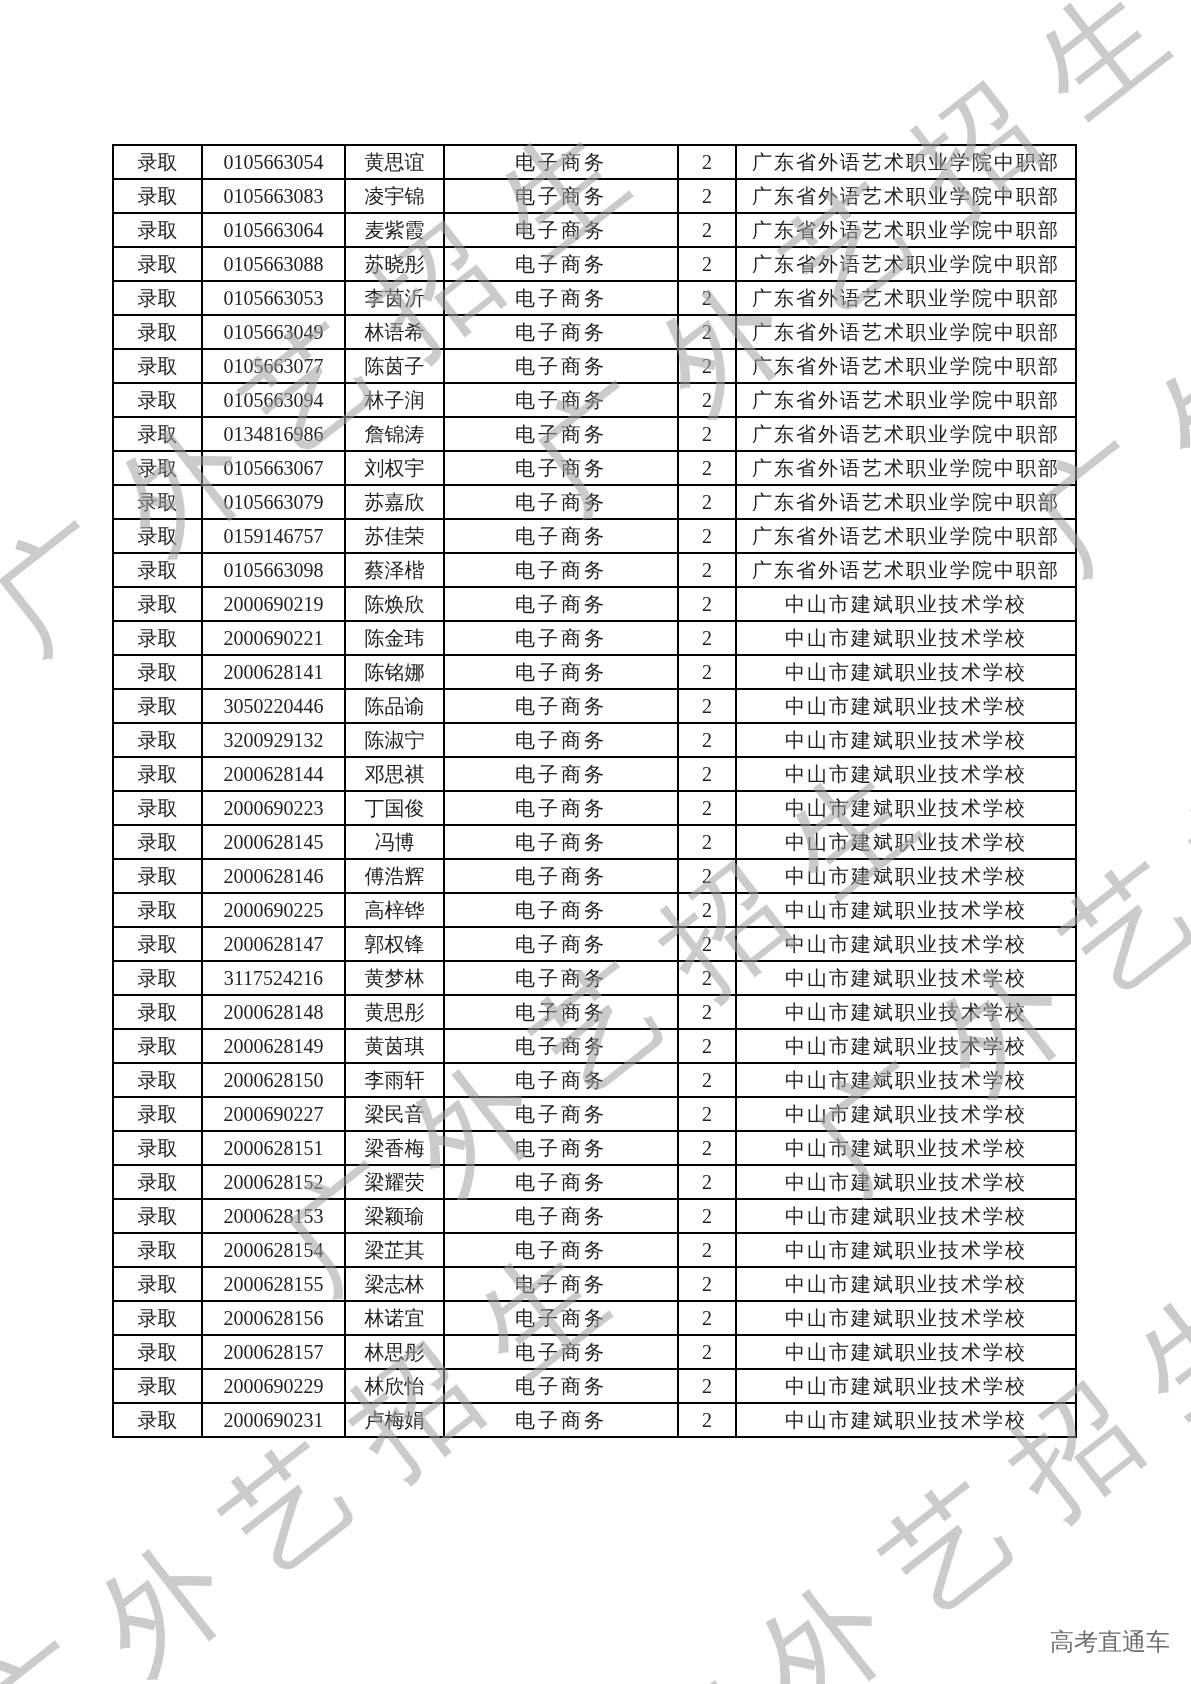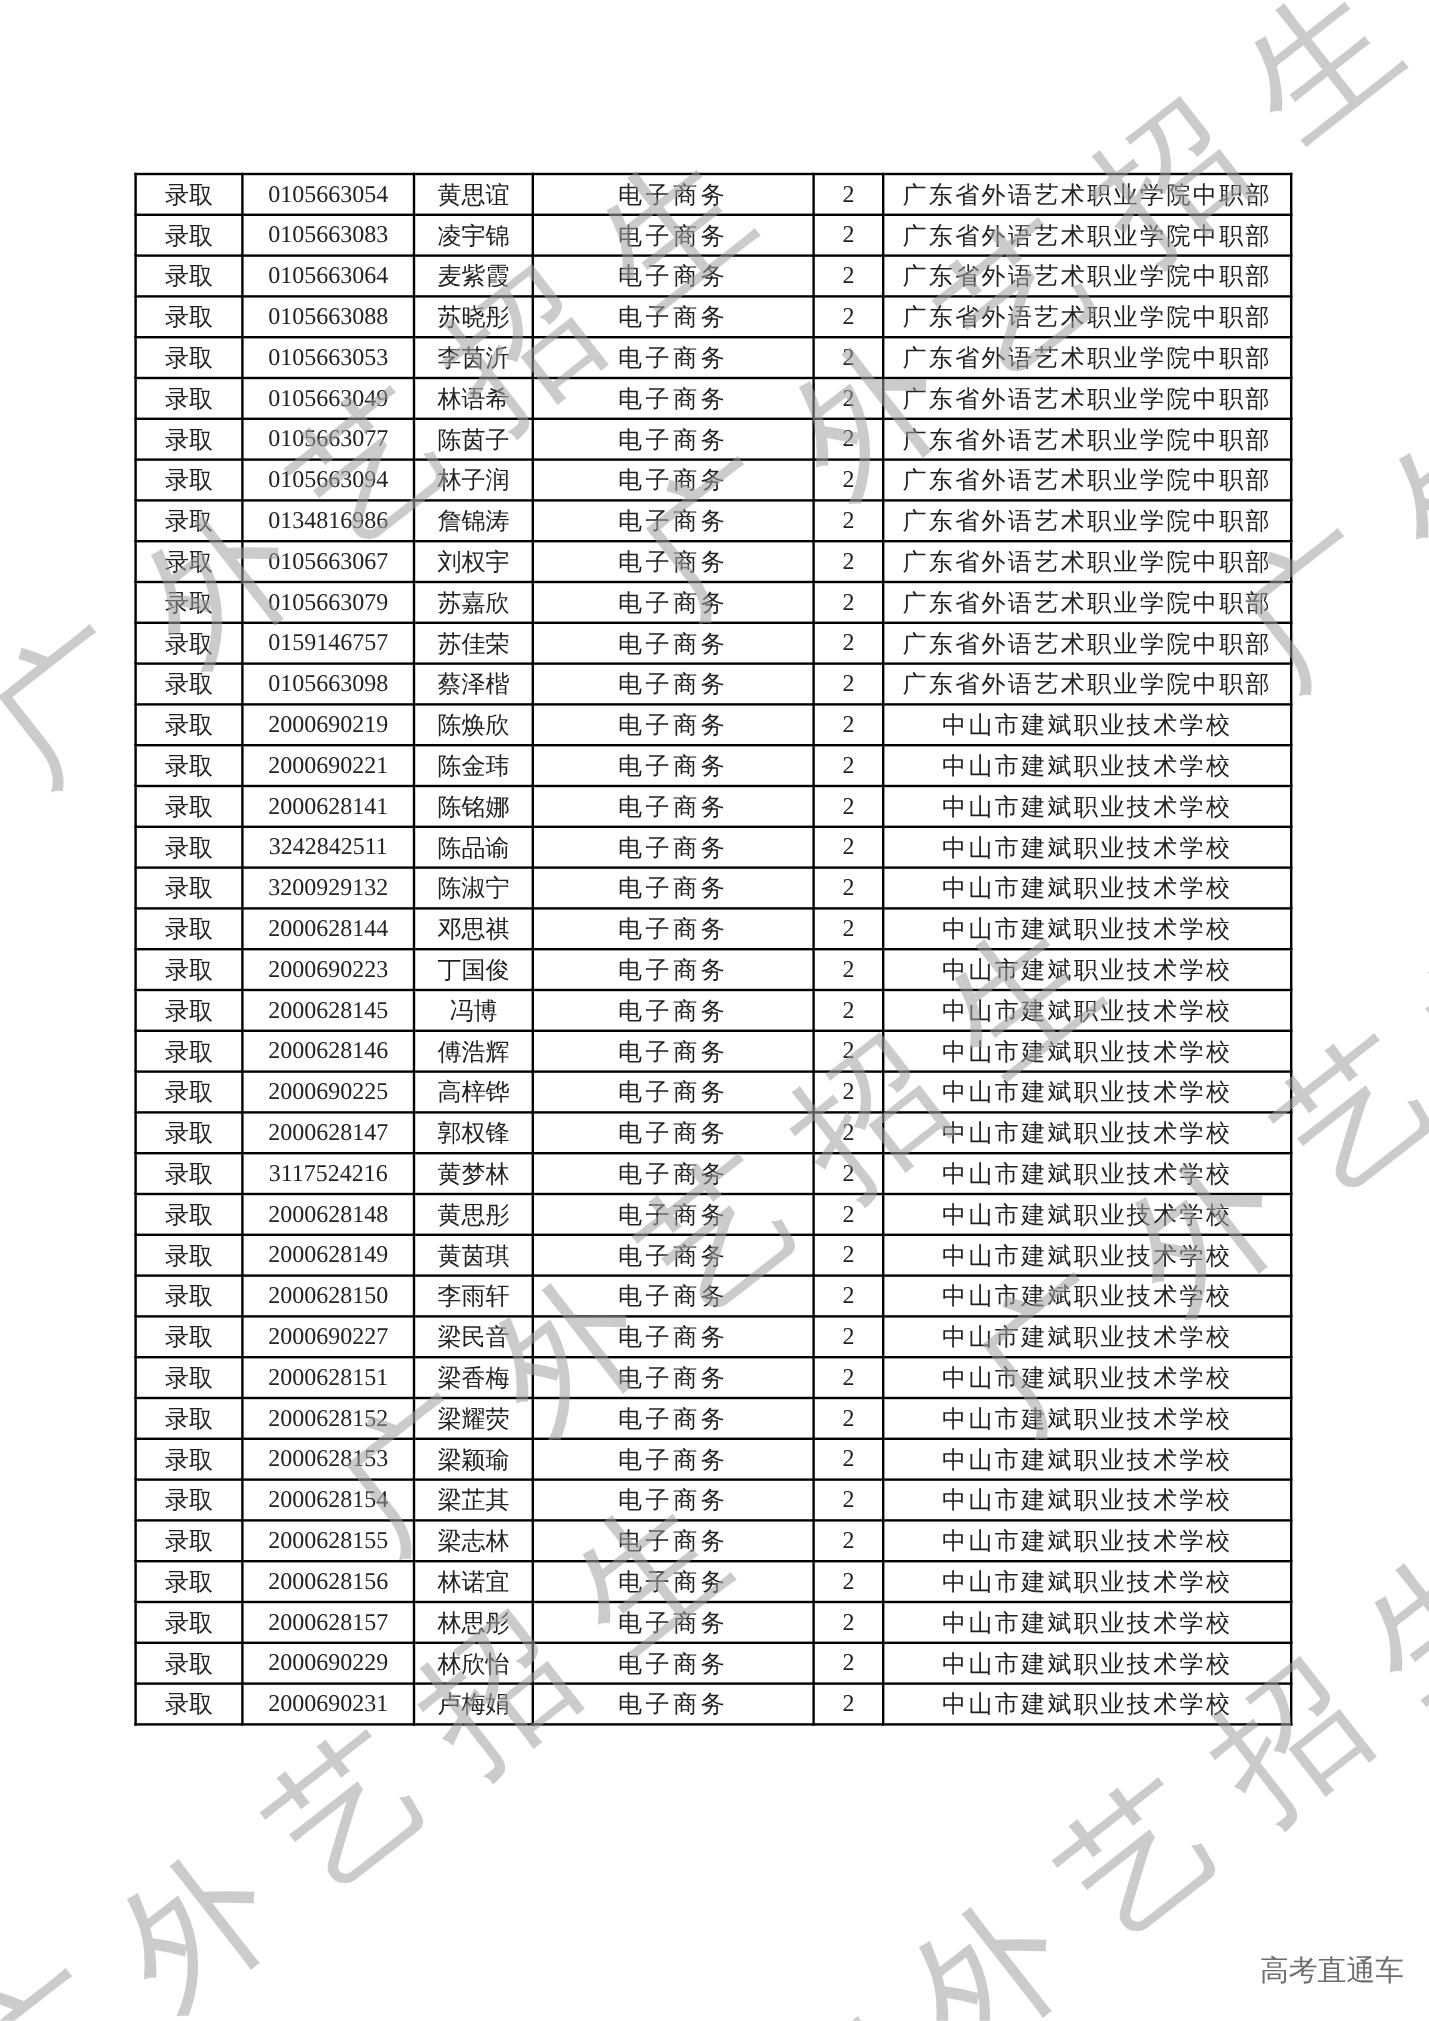--- a/index.html
+++ b/index.html
@@ -205,21 +205,21 @@
       <tr>
         <td class="c-status">录取</td>
         <td class="c-id">2000628141</td>
         <td class="c-name">陈铭娜</td>
         <td class="c-major">电子商务</td>
         <td class="c-len">2</td>
         <td class="c-school">中山市建斌职业技术学校</td>
       </tr>
       <tr>
         <td class="c-status">录取</td>
-        <td class="c-id">3242842511</td>
+        <td class="c-id">3050220446</td>
         <td class="c-name">陈品谕</td>
         <td class="c-major">电子商务</td>
         <td class="c-len">2</td>
         <td class="c-school">中山市建斌职业技术学校</td>
       </tr>
       <tr>
         <td class="c-status">录取</td>
         <td class="c-id">3200929132</td>
         <td class="c-name">陈淑宁</td>
         <td class="c-major">电子商务</td>

